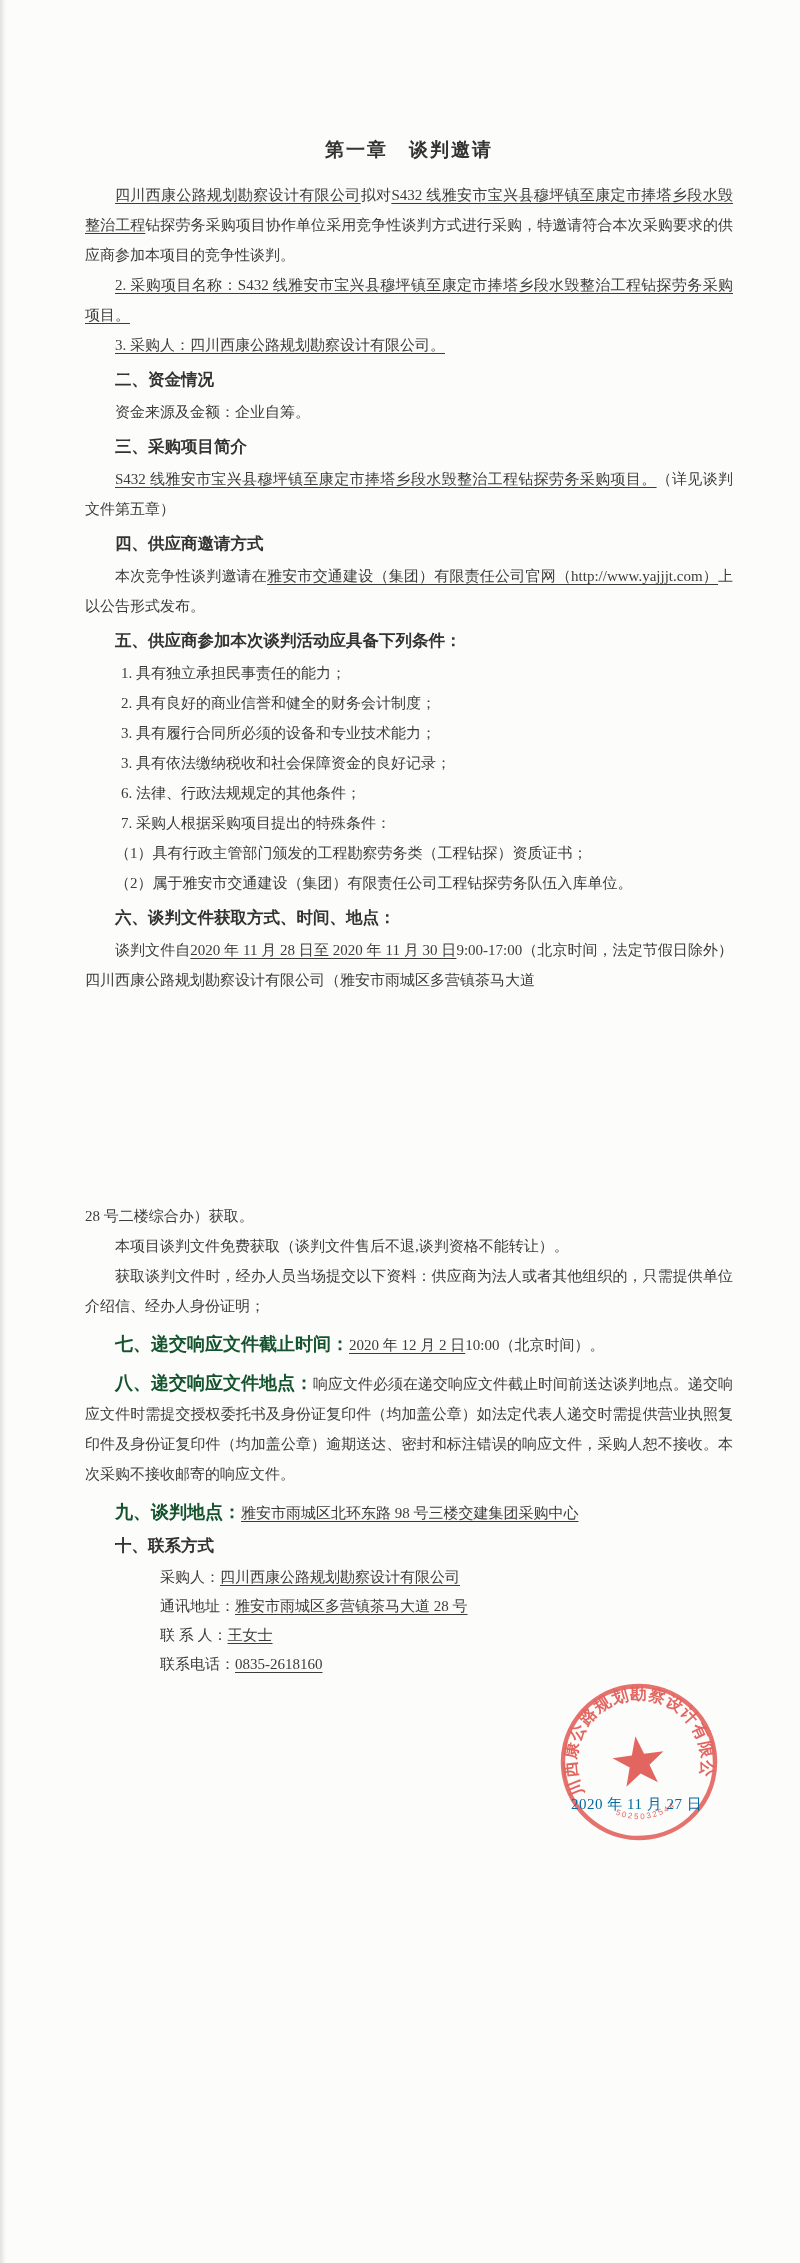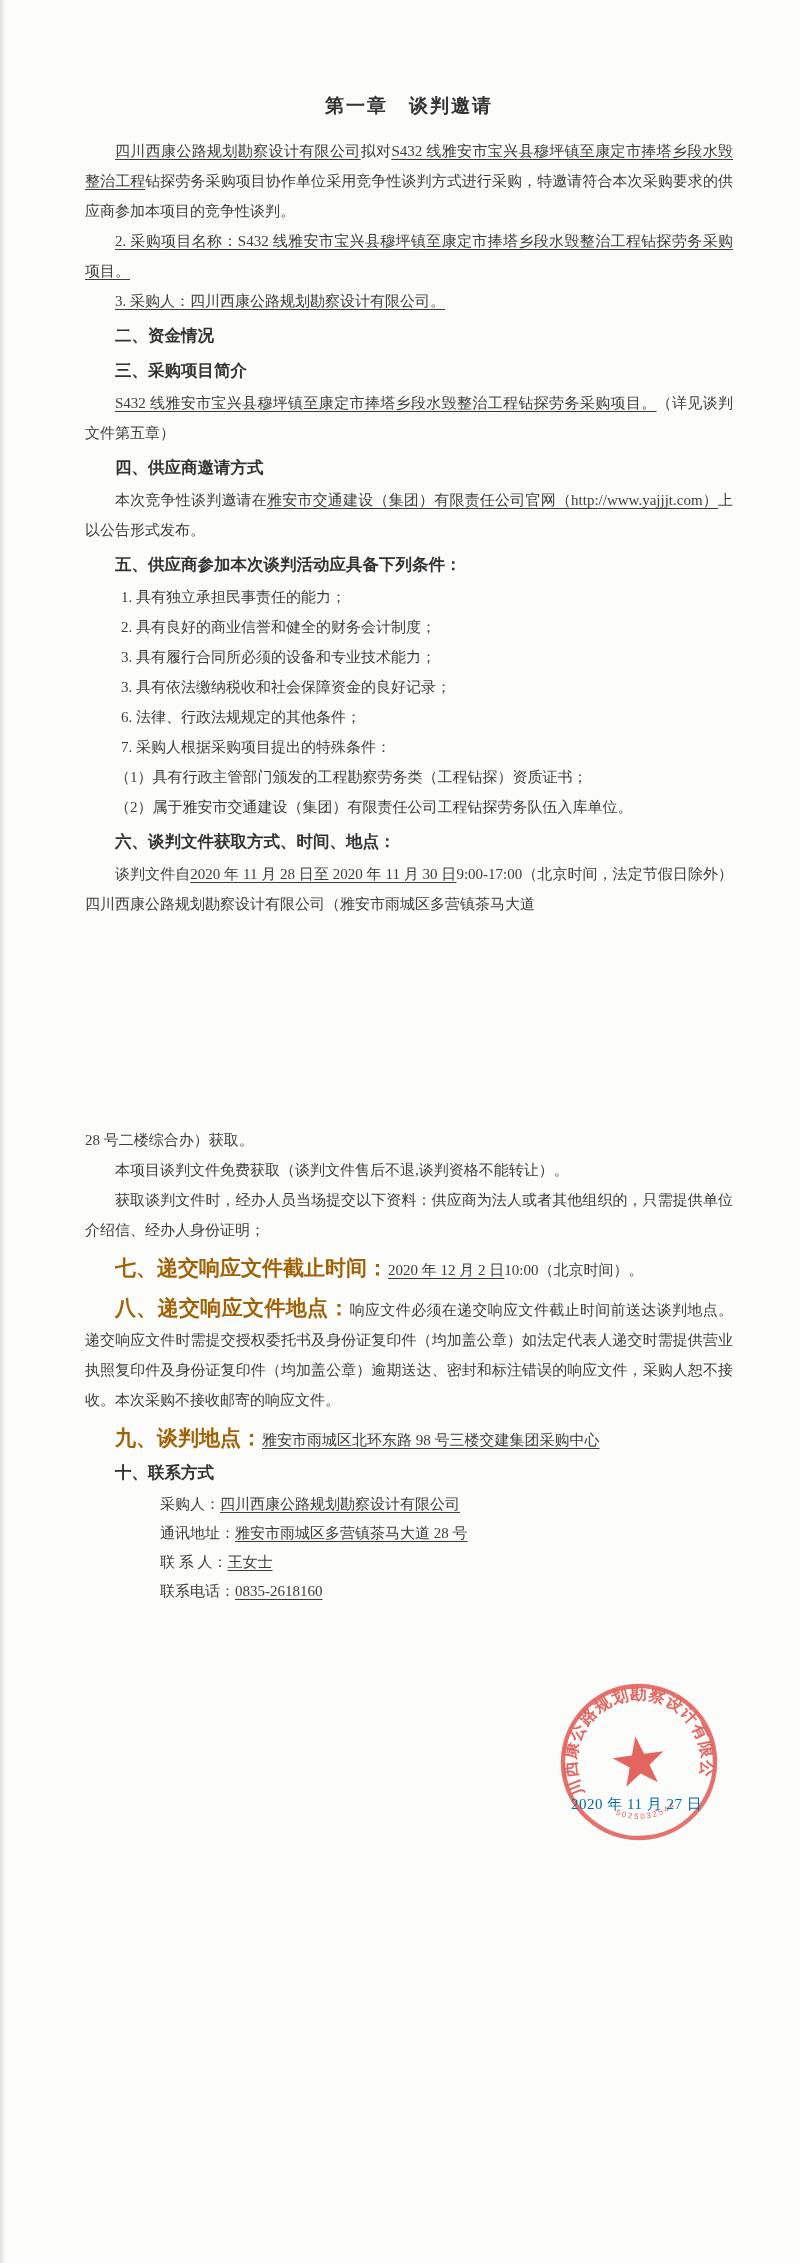--- a/index.html
+++ b/index.html
@@ -13,32 +13,32 @@
   .scan-edge {
     position:absolute; left:0; top:0; width:6px; height:100%;
     background:linear-gradient(90deg,#e2e2df,#fcfcfb);
   }
   .content {
     position:absolute; left:85px; top:92px; width:648px;
   }
   .doc-title {
     font-family:"Liberation Sans","DejaVu Sans",sans-serif;
     font-weight:bold; font-size:19px; line-height:28px;
-    text-align:center; letter-spacing:2px; margin-bottom:16px; color:#333;
+    text-align:center; letter-spacing:2px; margin-bottom:16px; color:#333;margin-top:44px;
   }
   .para { font-size:15px; line-height:30px; margin:0; text-align:justify; }
   .indent { text-indent:2em; }
   .h {
     font-family:"Liberation Sans","DejaVu Sans",sans-serif;
     font-weight:bold; font-size:16.5px; line-height:31px;
     padding-left:30px; margin:4px 0 2px; color:#333;
   }
   .h-inline {
     font-family:"Liberation Sans","DejaVu Sans",sans-serif;
-    font-weight:bold; font-size:21px; color:#a16207;
+    font-weight:bold; font-size:18px; color:#14532d;
   }
   .item { padding-left:36px; text-align:left; }
   .sub  { padding-left:30px; text-align:left; }
   .inline-h-line { padding-left:30px; text-align:left; }
   .u { text-decoration:underline; text-underline-offset:3px; text-decoration-thickness:1px; }
   .gap { height:206px; }
   .contact { padding-left:75px; }
   .contact-row { font-size:15px; line-height:29px; }
   .seal {
     position:absolute; left:553px; top:1676px; width:172px; height:172px;
@@ -59,20 +59,21 @@
   <div class="content">
 
     <div class="doc-title">第一章　谈判邀请</div>
 
     <p class="para indent"><span class="u">四川西康公路规划勘察设计有限公司</span><span>拟对</span><span class="u">S432 线雅安市宝兴县穆坪镇至康定市捧塔乡段水毁整治工程</span><span>钻探劳务采购项目协作单位采用竞争性谈判方式进行采购，特邀请符合本次采购要求的供应商参加本项目的竞争性谈判。</span></p>
 
     <p class="para indent u">2. 采购项目名称：S432 线雅安市宝兴县穆坪镇至康定市捧塔乡段水毁整治工程钻探劳务采购项目。</p>
     <p class="para indent u">3. 采购人：四川西康公路规划勘察设计有限公司。</p>
 
     <div class="h">二、资金情况</div>
+    <p class="para indent">资金来源及金额：企业自筹。</p>
 
     <div class="h">三、采购项目简介</div>
     <p class="para indent"><span class="u">S432 线雅安市宝兴县穆坪镇至康定市捧塔乡段水毁整治工程钻探劳务采购项目。</span><span>（详见谈判文件第五章）</span></p>
 
     <div class="h">四、供应商邀请方式</div>
     <p class="para indent"><span>本次竞争性谈判邀请在</span><span class="u">雅安市交通建设（集团）有限责任公司官网（http://www.yajjjt.com）</span><span>上以公告形式发布。</span></p>
 
     <div class="h">五、供应商参加本次谈判活动应具备下列条件：</div>
     <p class="para item">1. 具有独立承担民事责任的能力；</p>
     <p class="para item">2. 具有良好的商业信誉和健全的财务会计制度；</p>

